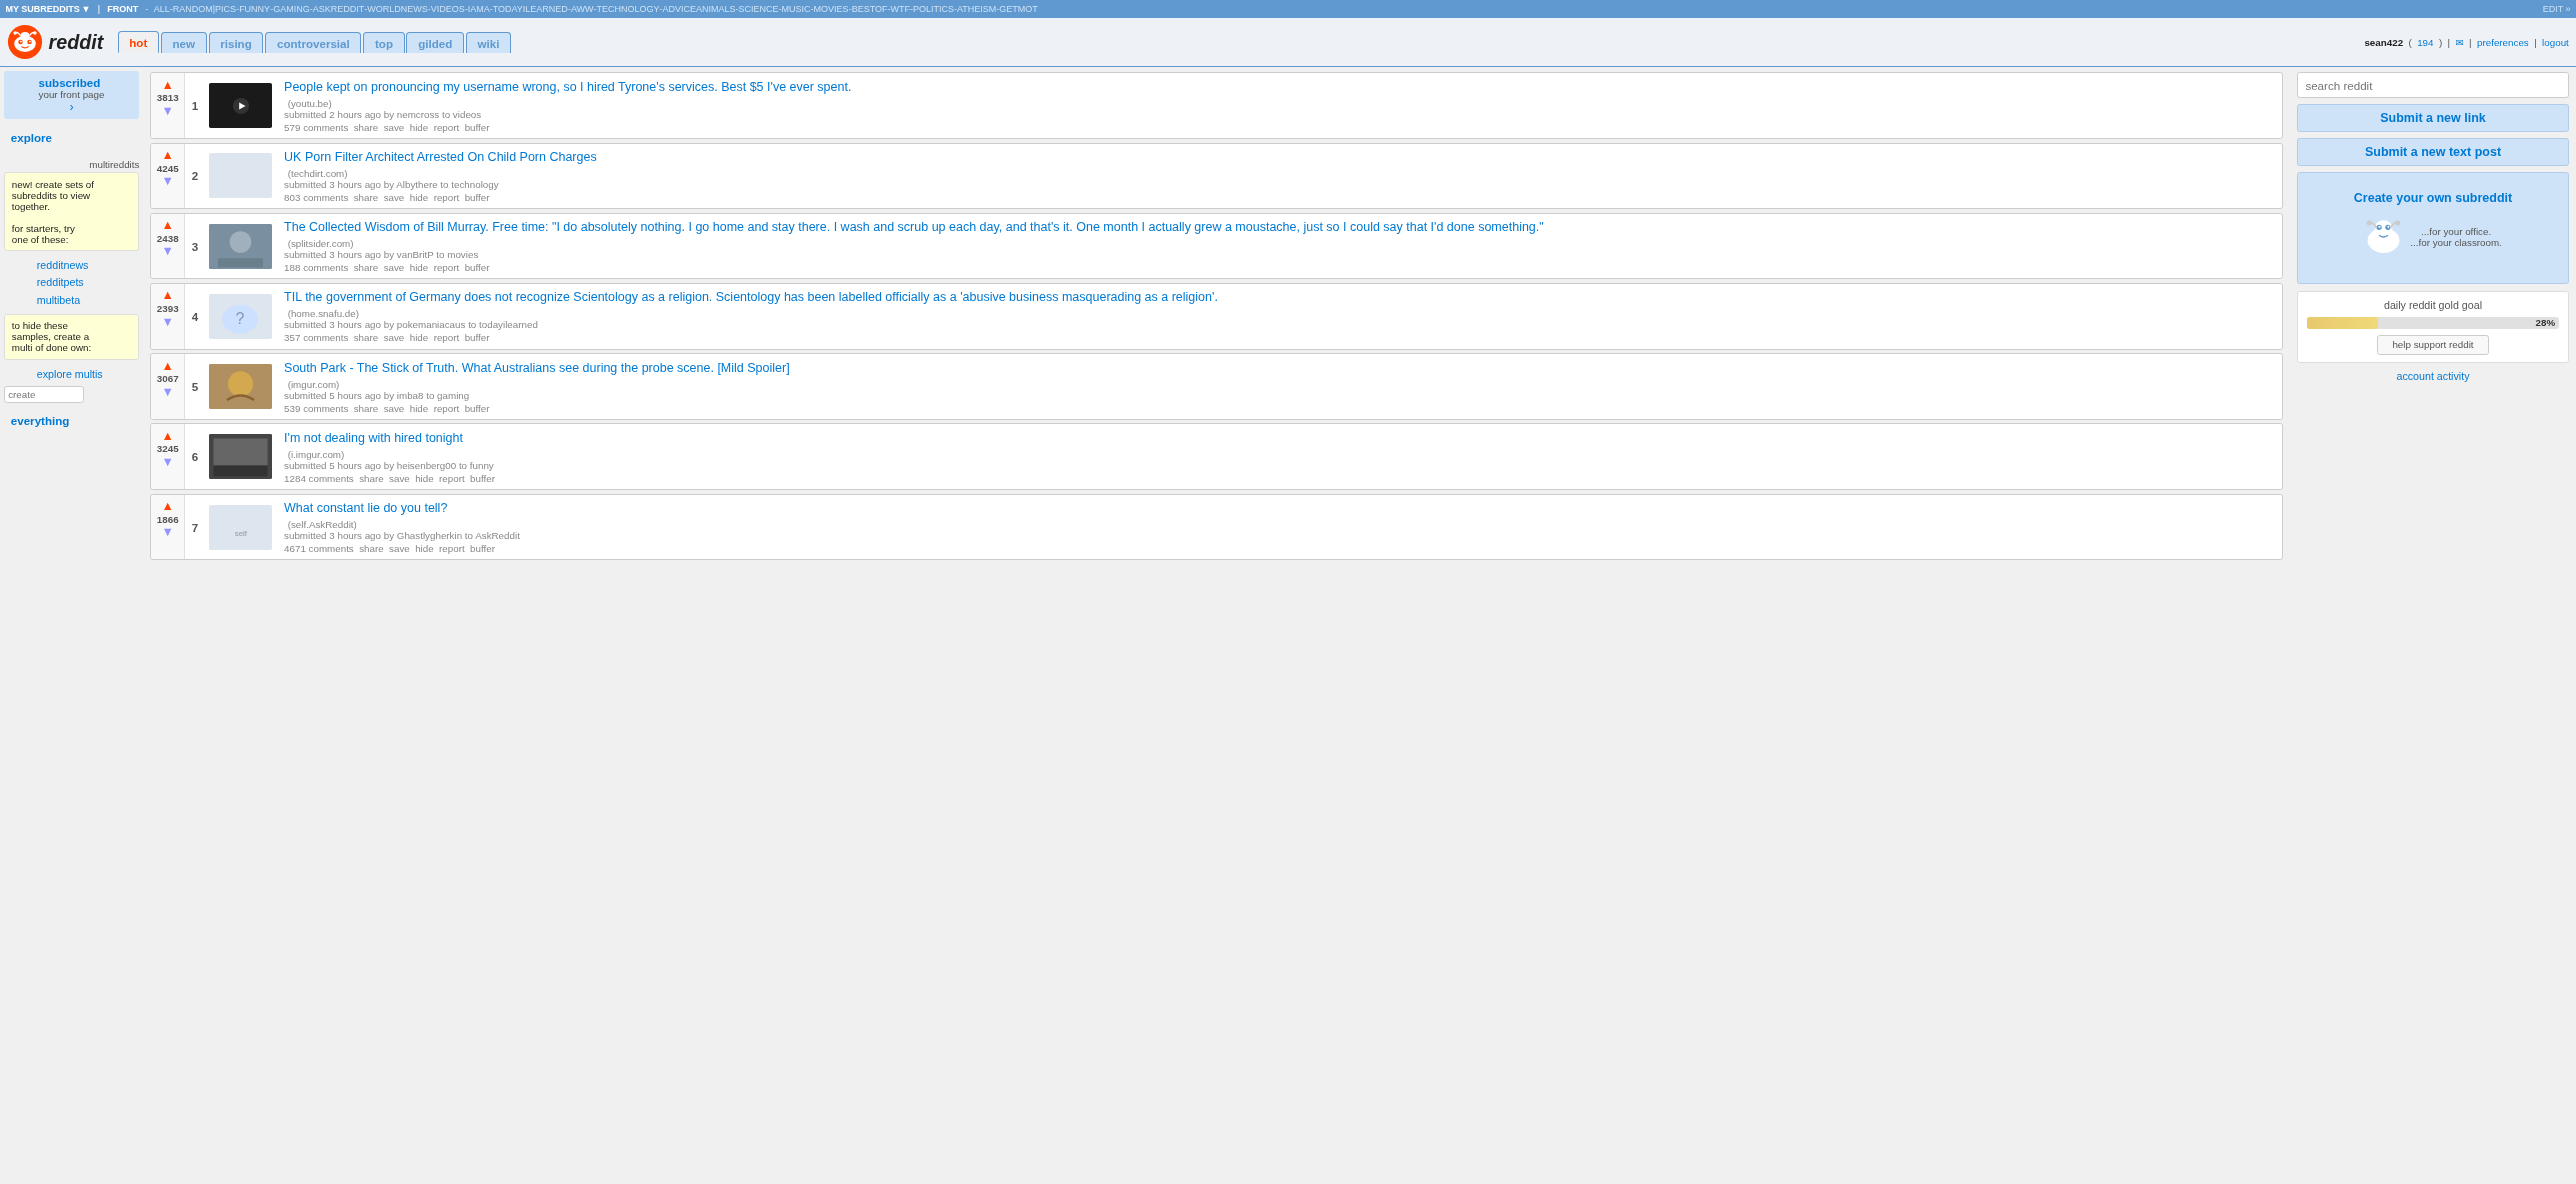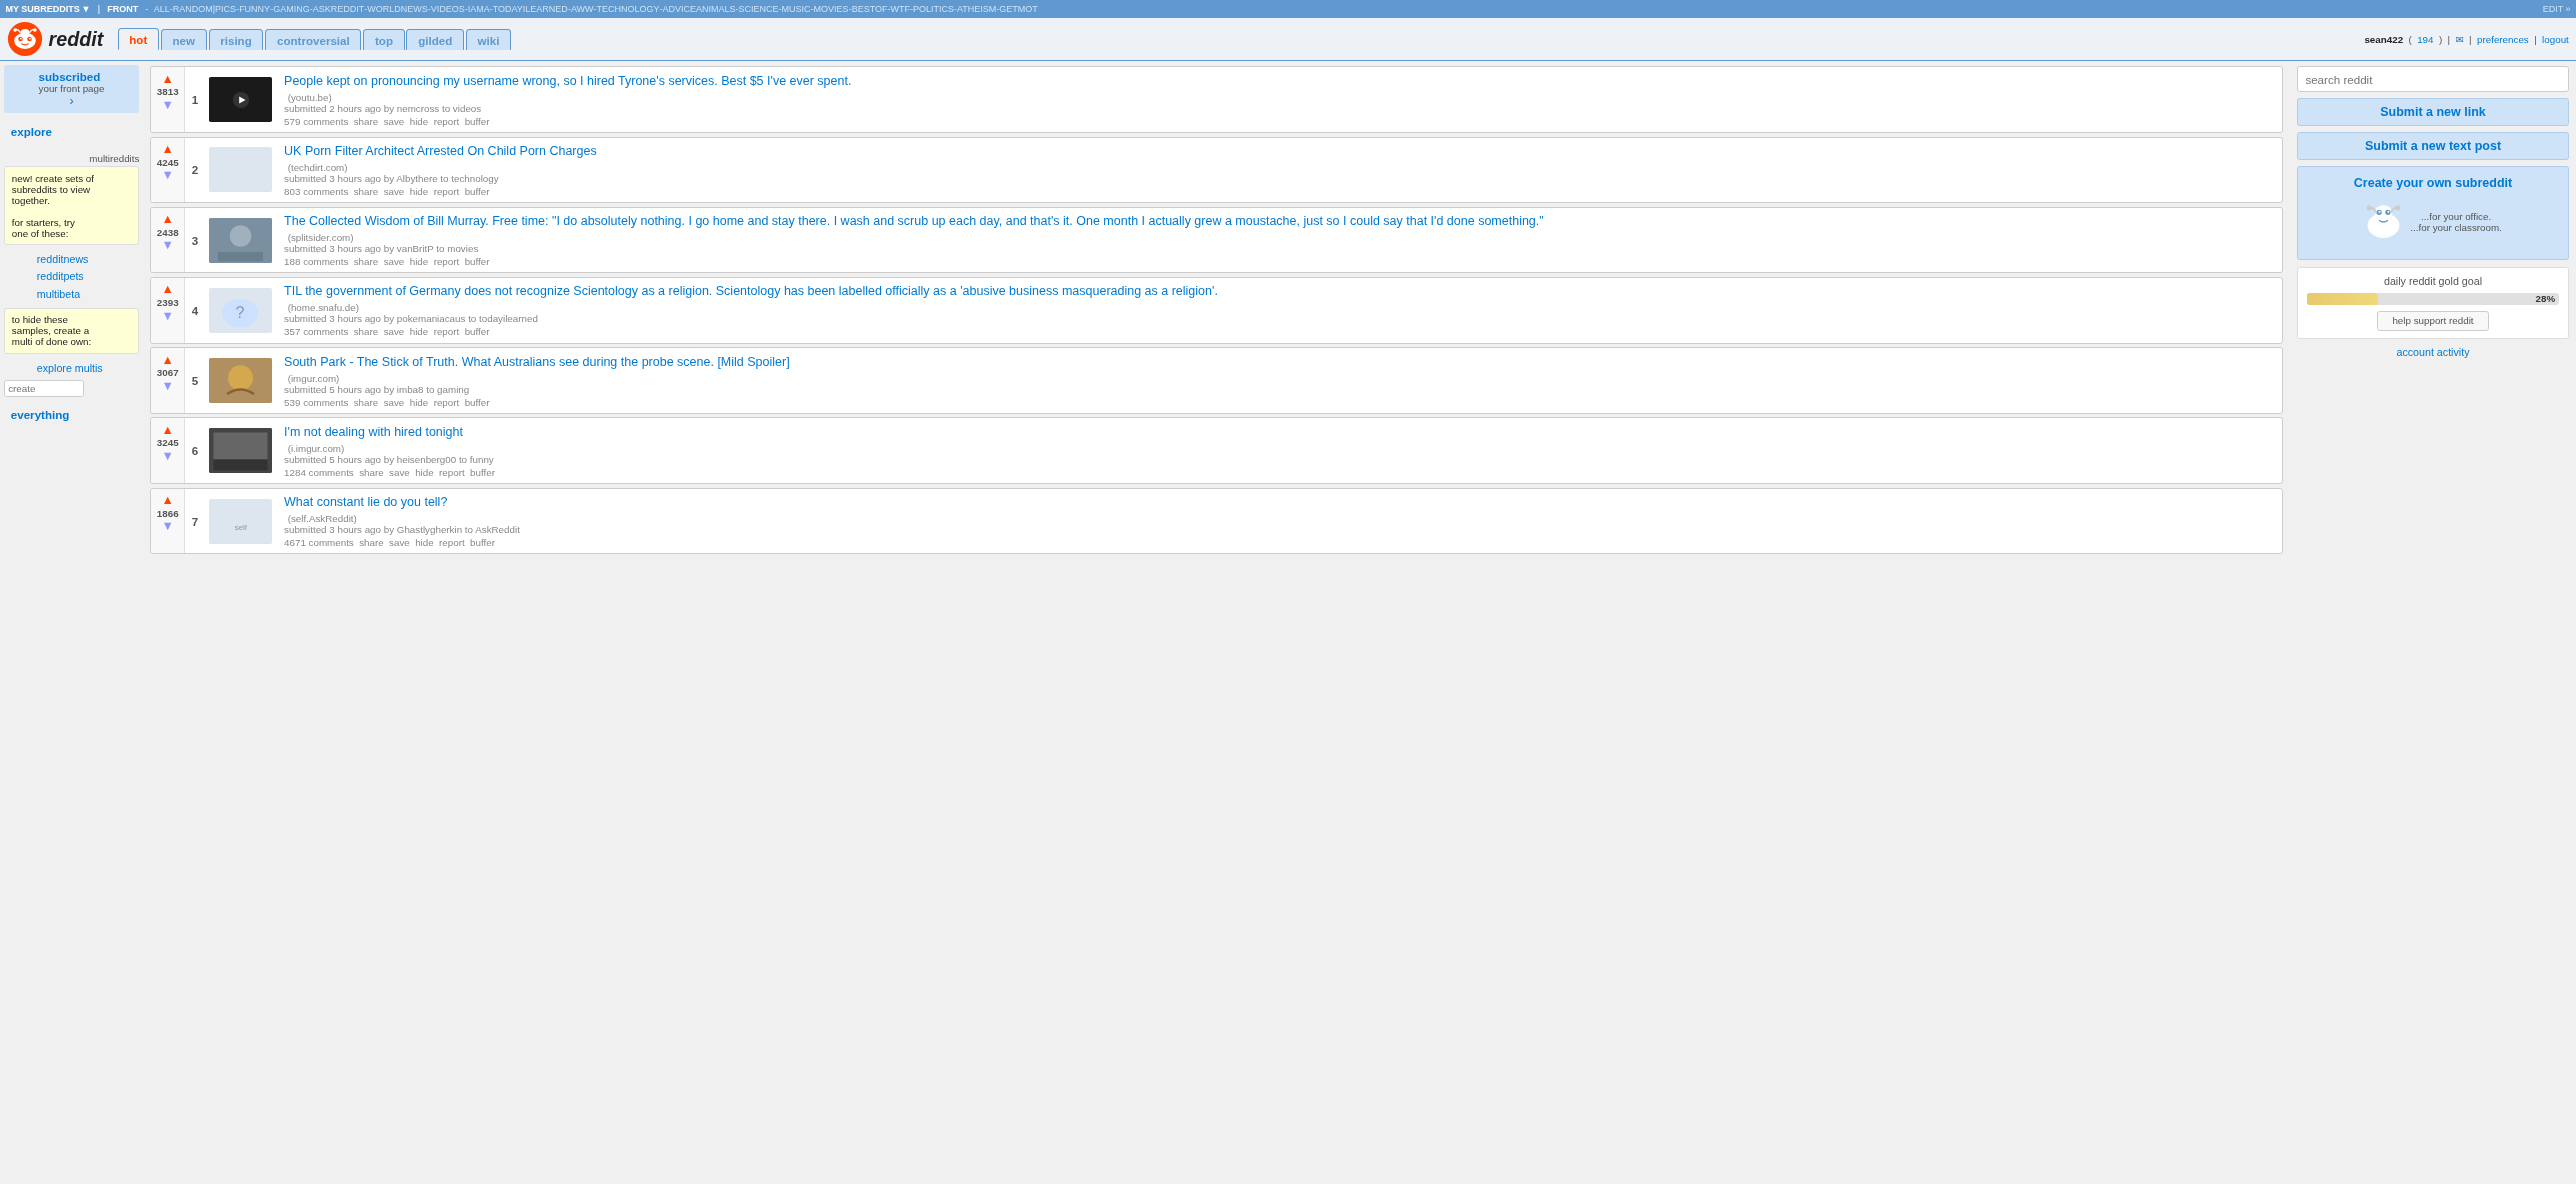--- a/index.html
+++ b/index.html
@@ -24,21 +24,21 @@
     #top-nav .right { color: #cee3f8; }
     #top-nav a { color: #cee3f8; text-decoration: none; }
 
     
     #header {
       background: #eef2f7;
       border-bottom: 1.8px solid #5f99cf;
       display: flex;
       align-items: center;
       padding: 3.6px 7.2px;
-      height: 43px;
+      height: 49px;
     }
     #logo {
       display: flex;
       align-items: center;
       gap: 5.4px;
       margin-right: 14.3px;
     }
     #logo .reddit-text {
       font-size: 19.7px;
       font-weight: bold;
@@ -273,21 +273,21 @@
       border-radius: 2.7px;
       color: #0079d3;
       font-weight: bold;
       font-size: 12.5px;
       cursor: pointer;
       text-align: center;
       text-decoration: none;
     }
     .create-sub-box {
       margin-top: 5.4px;
-      padding: 9px;
+      padding: 18px;
       background: #cee3f8;
       border: 0.9px solid #b0cce8;
       border-radius: 2.7px;
       text-align: center;
     }
     .create-sub-box .title { font-weight: bold; color: #0079d3; font-size: 12.5px; margin-bottom: 5.4px; }
     .create-sub-content { display: flex; align-items: center; gap: 7.2px; justify-content: center; }
     .create-sub-alien { font-size: 32px; }
     .create-sub-text { text-align: center; font-size: 9.8px; color: #555; }
     .gold-box {

